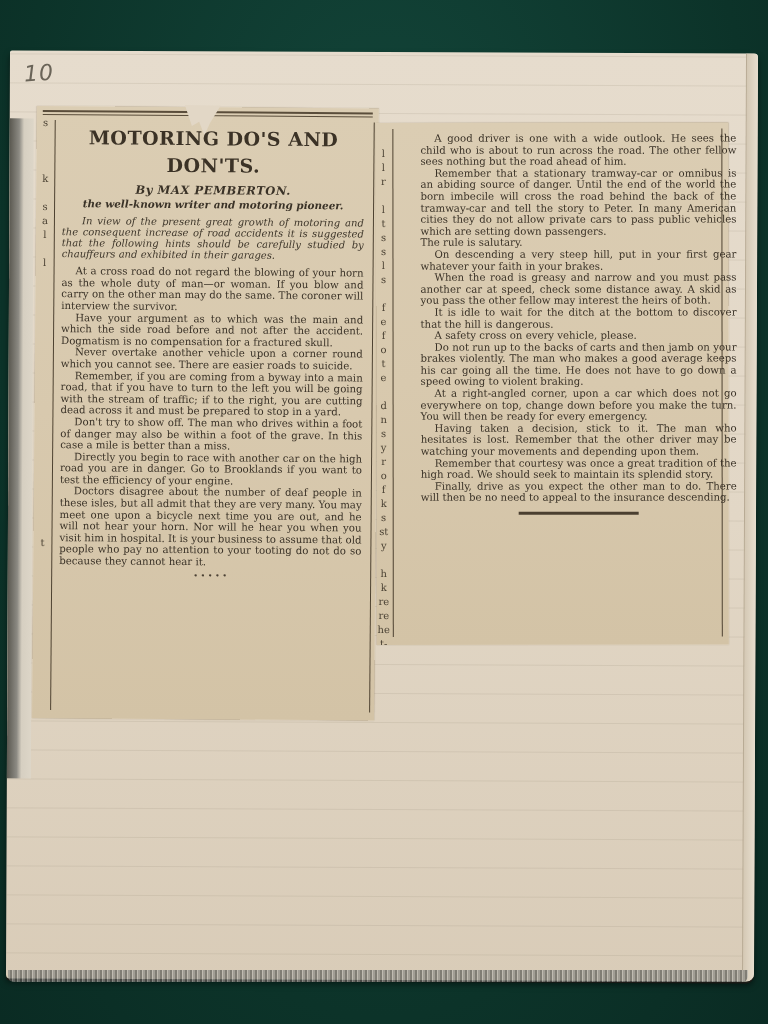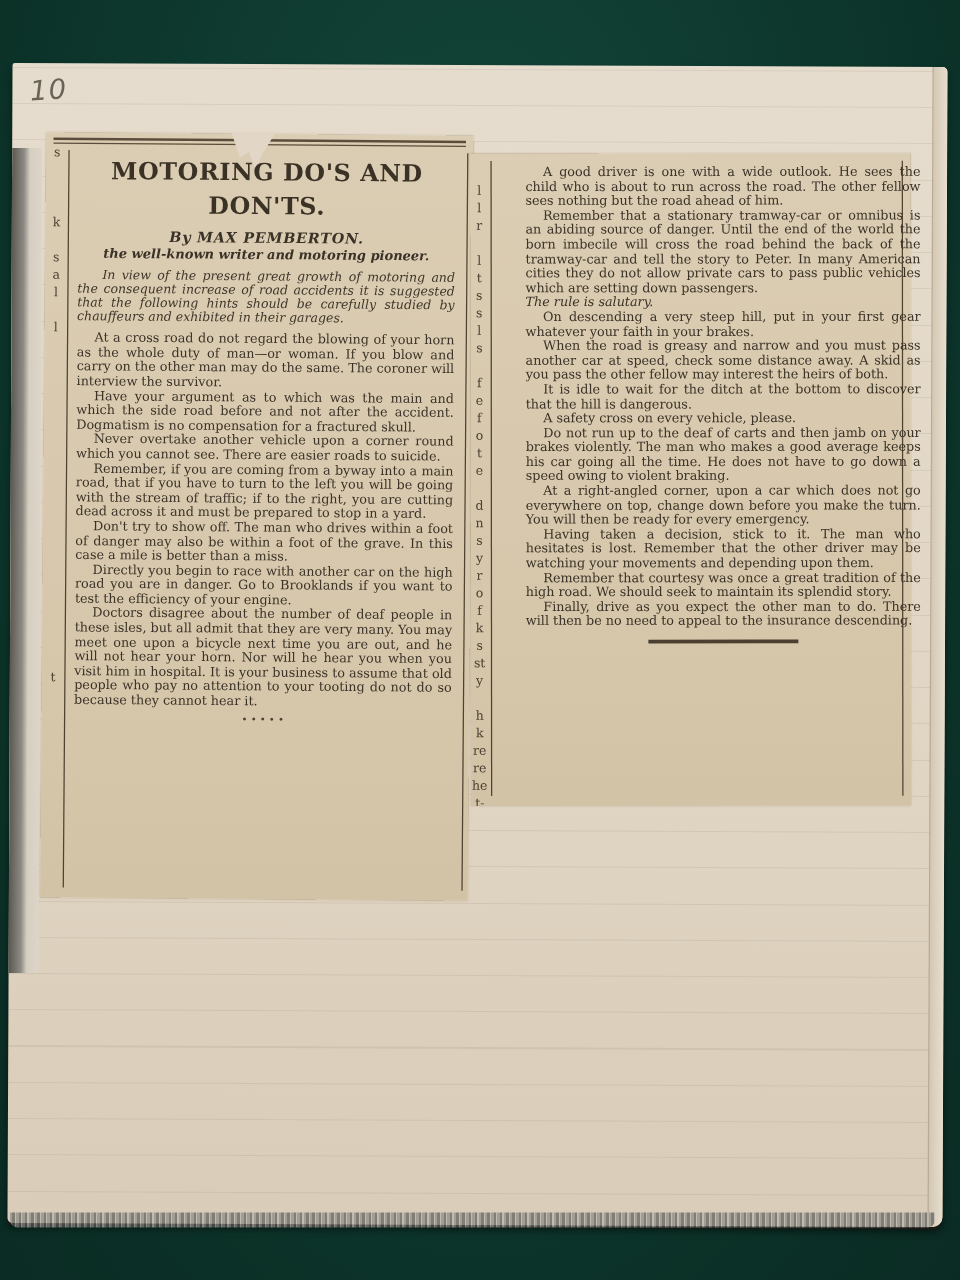--- a/index.html
+++ b/index.html
@@ -113,21 +113,21 @@
     .byline-sub {
       font-style: italic; font-weight: bold;
       font-size: 10.4px; text-align: center; margin-top: 2px;
     }
     .intro {
       font-style: italic; font-size: 10px; line-height: 11px;
       margin-top: 6px; text-indent: 20px;
       color: #3f372b;
     }
     .para { text-indent: 14px; }
-    .para-italic { font-style: italic; }
+    .para-italic { }
     .dots {
       display: flex; justify-content: space-around; padding: 0 30px;
       font-size: 8px; color: #4b4134; margin-top: 2px;
     }
     .end-rule {
       margin: 8px auto 0; width: 120px; border-top: 3px solid #4a3f30;
     }
   </style>
 </head>
 <body>
@@ -258,21 +258,21 @@
     <div class="col-rule" style="right:6px; top:6px;"></div>
 
     <div class="col-body" style="left:12px; top:10px; width:316px;margin-left:32px;">
       <p class="para">A good driver is one with a wide outlook. He sees the child who is about to run across the road. The other fellow sees nothing but the road ahead of him.</p>
       <p class="para">Remember that a stationary tramway-car or omnibus is an abiding source of danger. Until the end of the world the born imbecile will cross the road behind the back of the tramway-car and tell the story to Peter. In many American cities they do not allow private cars to pass public vehicles which are setting down passengers.</p>
       <p class="para-italic">The rule is salutary.</p>
       <p class="para">On descending a very steep hill, put in your first gear whatever your faith in your brakes.</p>
       <p class="para">When the road is greasy and narrow and you must pass another car at speed, check some distance away. A skid as you pass the other fellow may interest the heirs of both.</p>
       <p class="para">It is idle to wait for the ditch at the bottom to discover that the hill is dangerous.</p>
       <p class="para">A safety cross on every vehicle, please.</p>
-      <p class="para">Do not run up to the deaf of carts and then jamb on your brakes violently. The man who makes a good average keeps his car going all the time. He does not have to go down a speed owing to violent braking.</p>
+      <p class="para">Do not run up to the backs of carts and then jamb on your brakes violently. The man who makes a good average keeps his car going all the time. He does not have to go down a speed owing to violent braking.</p>
       <p class="para">At a right-angled corner, upon a car which does not go everywhere on top, change down before you make the turn. You will then be ready for every emergency.</p>
       <p class="para">Having taken a decision, stick to it. The man who hesitates is lost. Remember that the other driver may be watching your movements and depending upon them.</p>
       <p class="para">Remember that courtesy was once a great tradition of the high road. We should seek to maintain its splendid story.</p>
       <p class="para">Finally, drive as you expect the other man to do. There will then be no need to appeal to the insurance descending.</p>
       <div class="end-rule"></div>
     </div>
   </div>
 </div>
 
 <div class="binding"></div>

